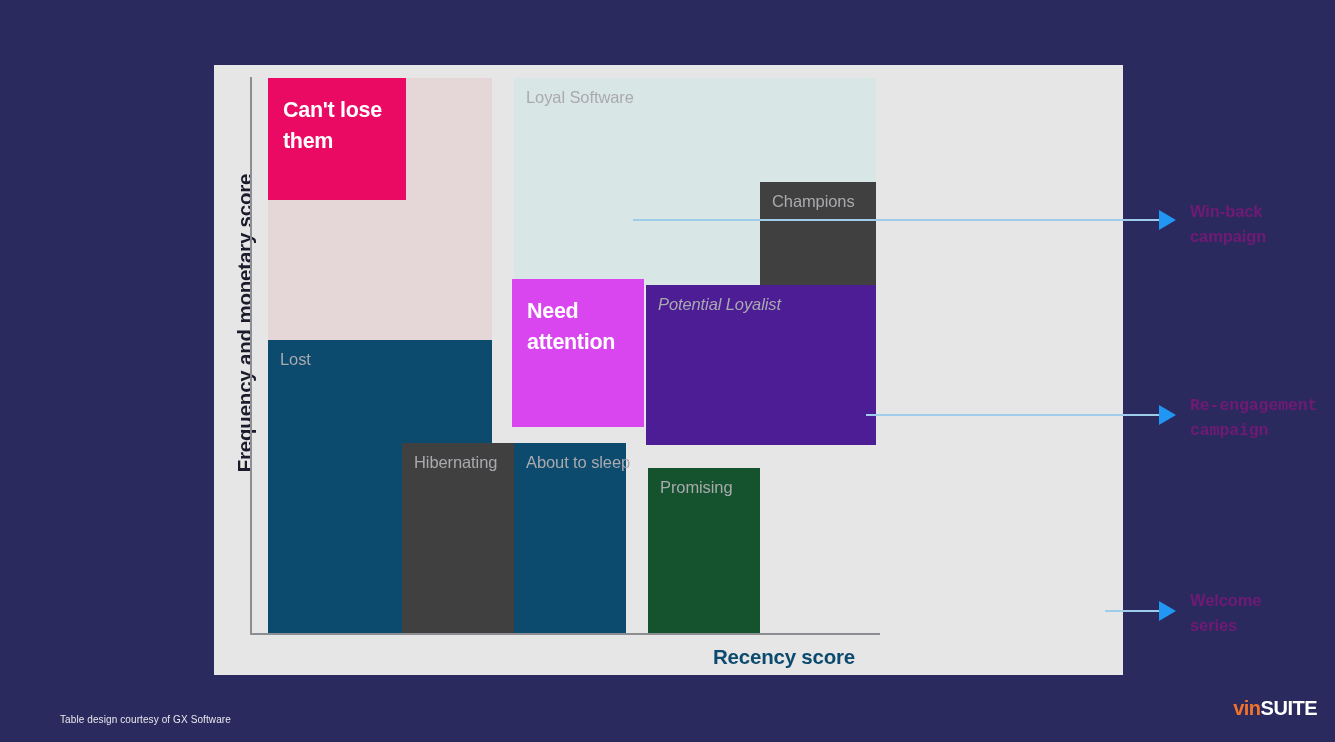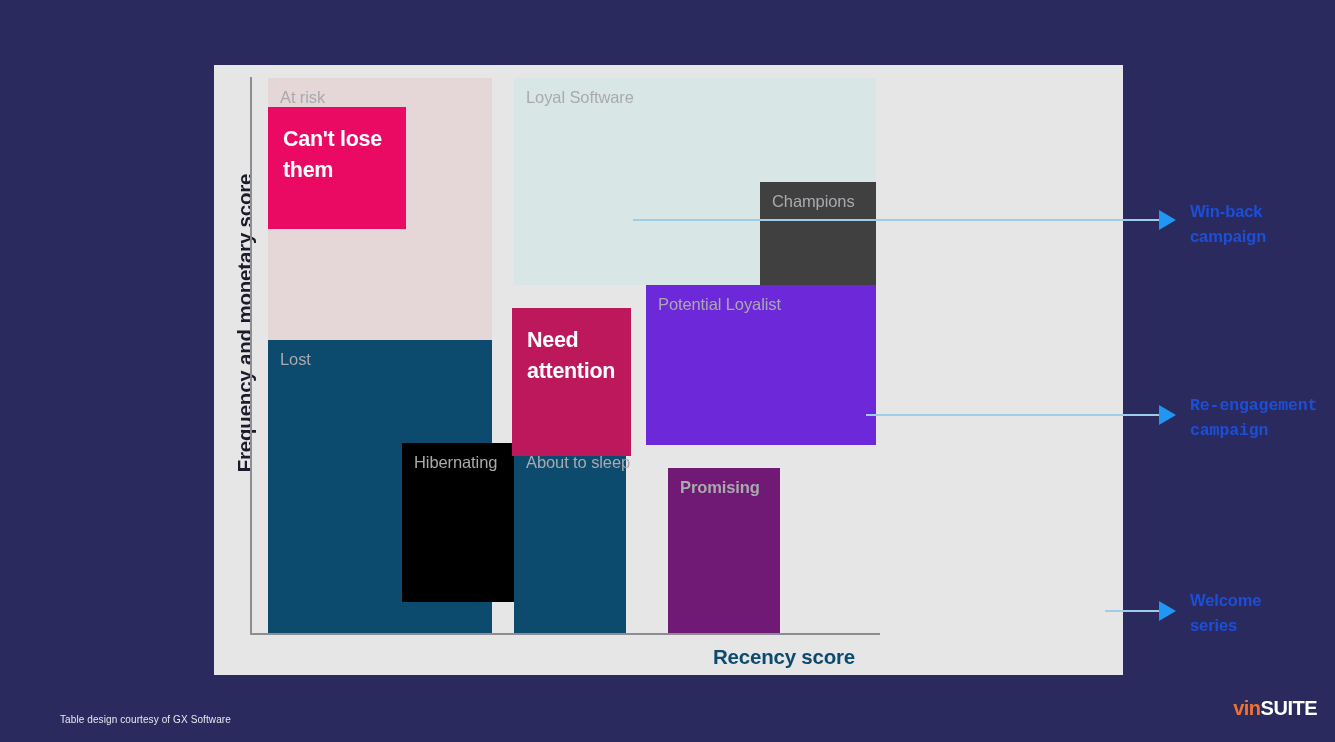--- a/index.html
+++ b/index.html
@@ -67,40 +67,39 @@
     font-size:16.5px;
     color:#a9a9ae;
     letter-spacing:-0.1px;
     padding:10px 0 0 12px;
     white-space:nowrap;
   }
 
   
   #cell-at-risk        { left:0px;   top:0px;   width:224px; height:262px; background:#e5d6d7; }
   #cell-lost           { left:0px;   top:262px; width:224px; height:293px; background:#0c4a6e; }
-  #cell-hibernating    { left:134px; top:365px; width:112px; height:159px; background:#000000; }
+  #cell-hibernating    { left:134px; top:365px; width:112px; height:190px; background:#404040; }
   #cell-loyal          { left:246px; top:0px;   width:362px; height:207px; background:#d9e6e6; }
   #cell-champions      { left:492px; top:104px; width:116px; height:173px; background:#404040; }
-  #cell-potential      { left:378px; top:207px; width:230px; height:160px; background:#6d28d9; }
+  #cell-potential      { left:378px; top:207px; width:230px; height:160px; background:#4c1d95;font-style:italic; }
   #cell-about-sleep    { left:246px; top:365px; width:112px; height:190px; background:#0c4a6e; }
-  #cell-promising      { left:400px; top:390px; width:112px; height:165px; background:#701a75;font-weight:bold; }
+  #cell-promising      { left:380px; top:390px; width:112px; height:165px; background:#14532d; }
 
   
   .block {
     position:absolute;
     color:#ffffff;
     font-size:21.5px;
     font-weight:bold;
     line-height:1.42;
     letter-spacing:-0.3px;
     padding:17px 0 0 15px;
-    margin-top:29px;
   }
   #block-cant-lose     { left:0px;   top:0px;   width:138px; height:122px; background:#ea0a63; }
-  #block-need-attn     { left:244px; top:201px; width:119px; height:148px; background:#be185d; }
+  #block-need-attn     { left:244px; top:201px; width:132px; height:148px; background:#d946ef; }
   #block-new-customers { left:492px; top:403px; width:130px; height:152px; background:#24218a; }
 
   
   .arrow-line {
     position:absolute;
     height:2px;
     background:#9ecdeb;
   }
   .arrow-head {
     position:absolute;
@@ -114,21 +113,21 @@
   #arrow-line-2 { left:652px; top:349px; width:295px; }
   #arrow-head-2 { left:945px; top:340px; }
   #arrow-line-3 { left:891px; top:545px; width:56px; }
   #arrow-head-3 { left:945px; top:536px; }
 
   
   .campaign {
     position:absolute;
     font-size:16.5px;
     font-weight:bold;
-    color:#1d4ed8;
+    color:#701a75;
     line-height:1.52;
     letter-spacing:-0.1px;
     white-space:nowrap;
   }
   #campaign-1 { left:976px; top:134px; }
   #campaign-2 { left:976px; top:328px;font-family:Liberation Mono, monospace; }
   #campaign-3 { left:976px; top:523px; }
 
   
   #credit {

